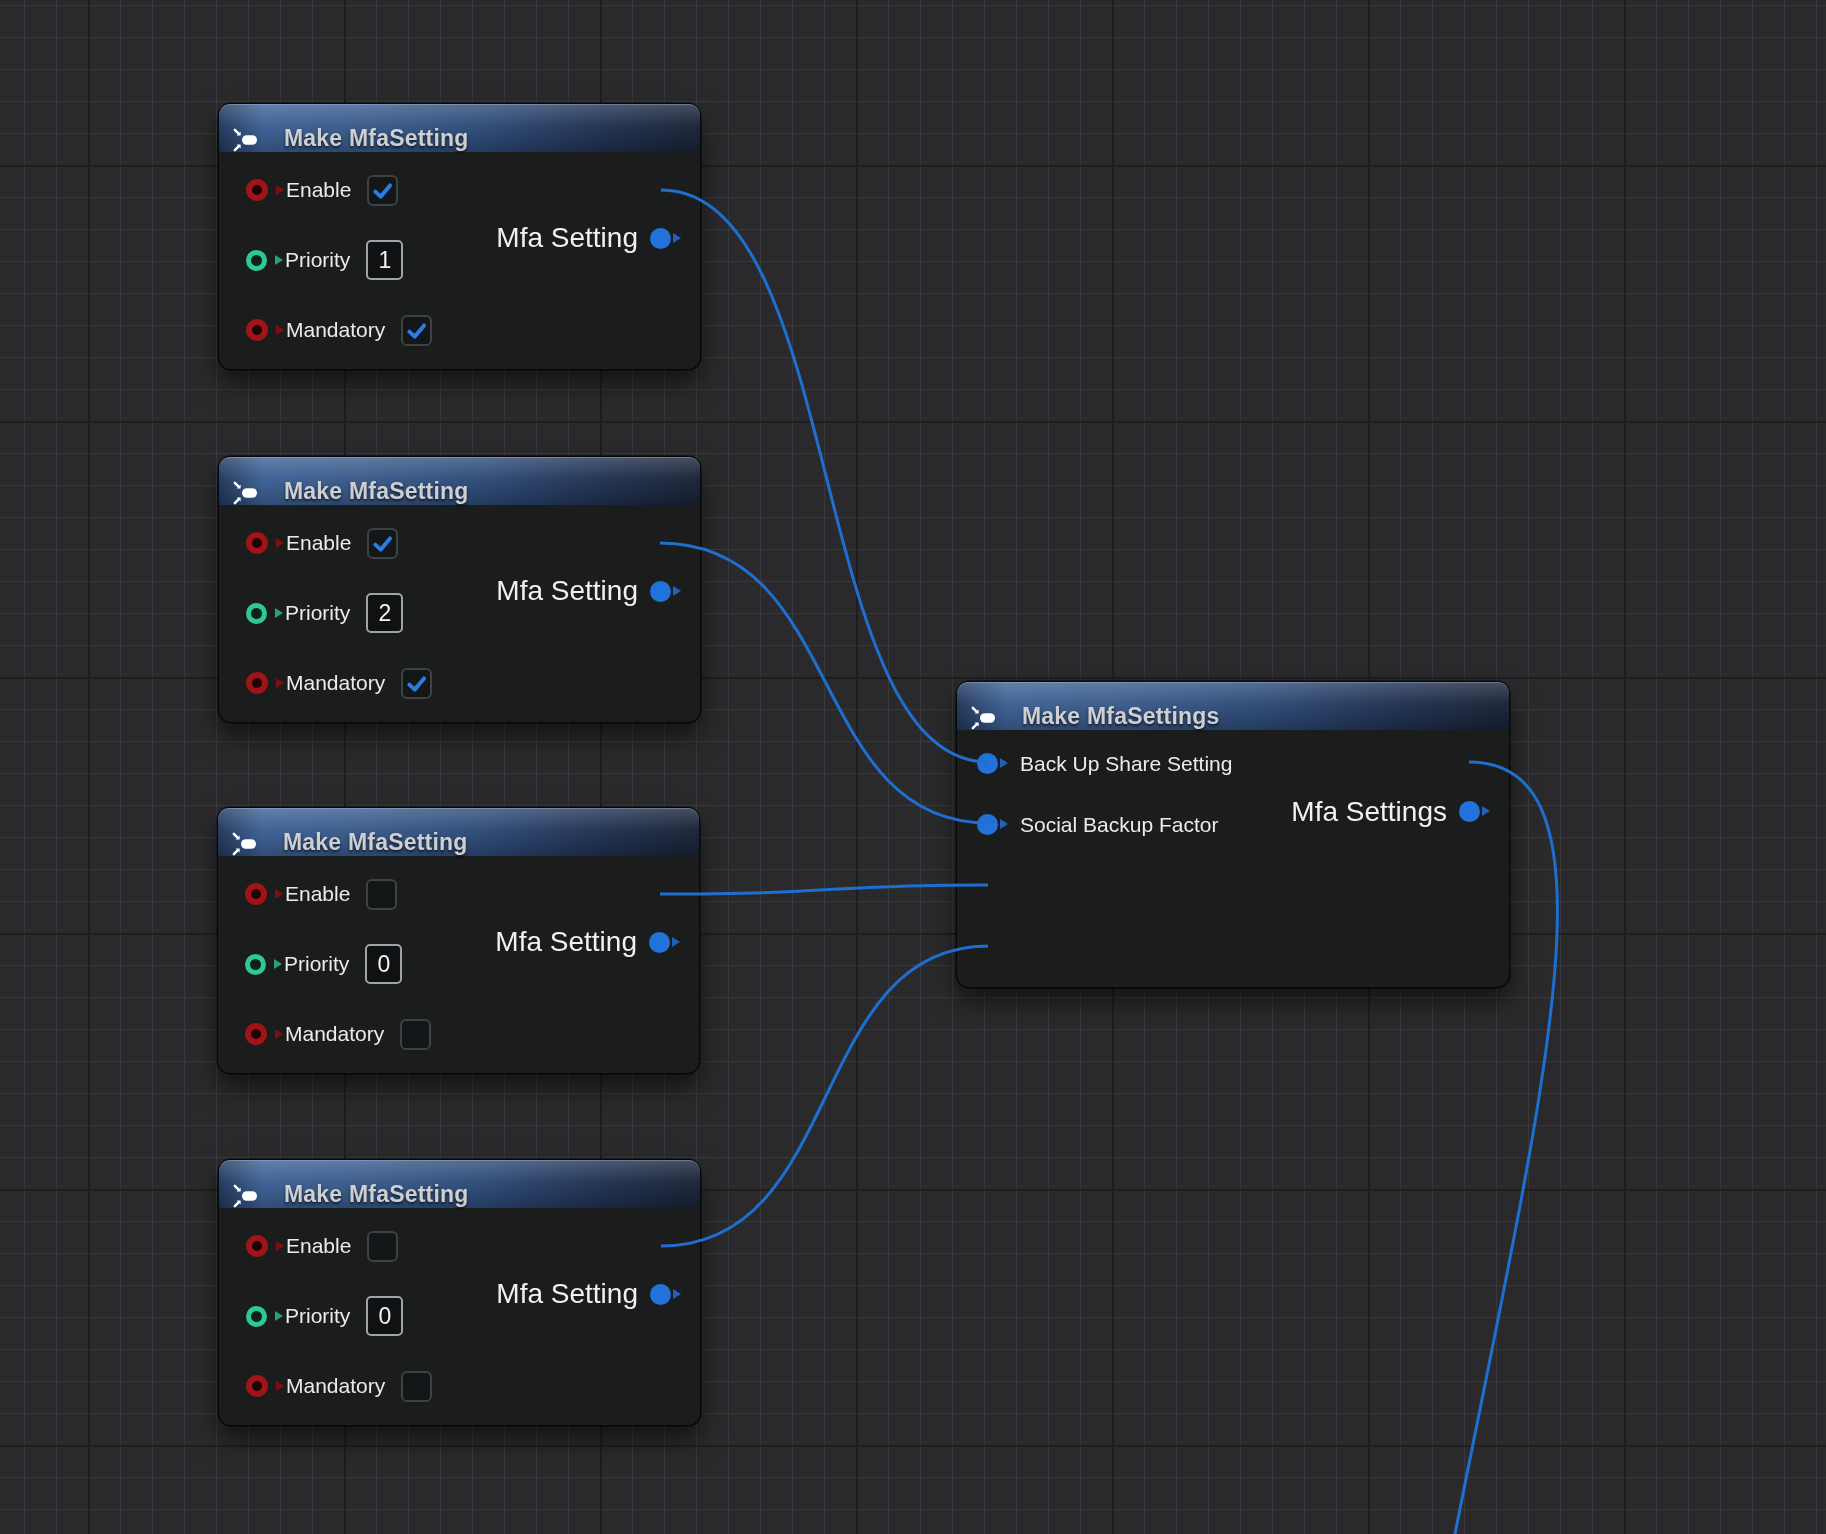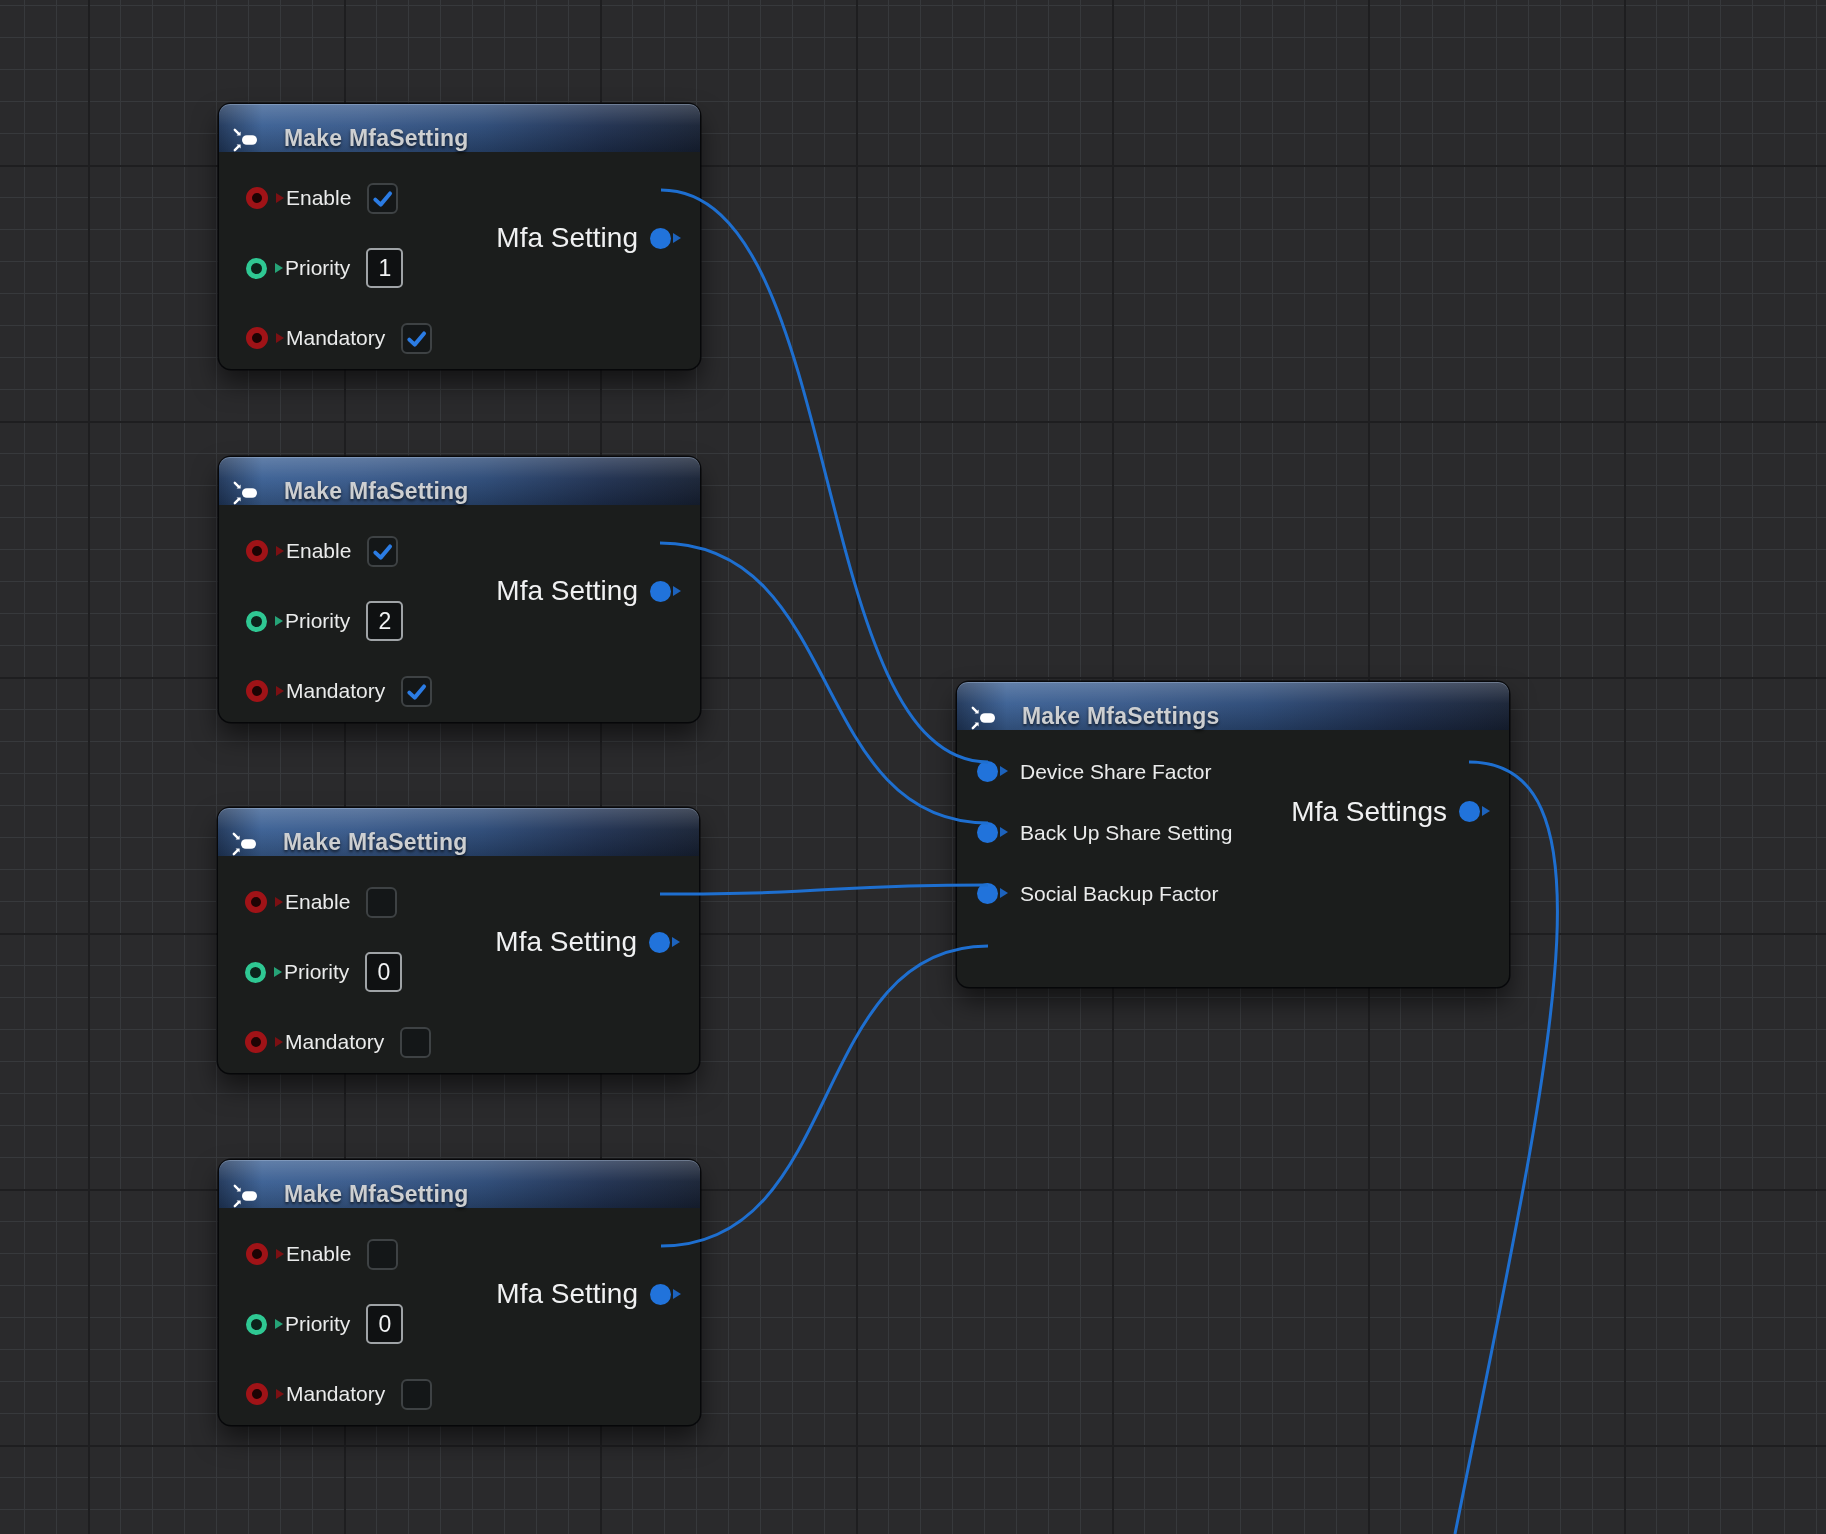--- a/index.html
+++ b/index.html
@@ -22,21 +22,21 @@
   .node-header{
     height:48px;border-radius:11px 11px 0 0;display:flex;align-items:flex-end;
     padding:0 14px;gap:25px;
     background:
       linear-gradient(180deg, rgba(255,255,255,.20), rgba(255,255,255,.03) 45%, rgba(0,0,0,.20)),
       linear-gradient(90deg,#20375a 0%,#3b6094 9%,#38598a 30%,#2c4a77 55%,#1f3050 80%,#182235 100%);
     box-shadow:inset 0 1px 0 rgba(180,200,225,.35);
   }
   .node-title{font-size:23px;font-weight:bold;color:#cdcfd1;text-shadow:0 2px 3px rgba(0,0,0,.65);letter-spacing:.2px;white-space:nowrap;}
   .hicon{flex:none;}
-  .node-body{position:relative;padding-top:11px;padding-bottom:4px;}
+  .node-body{position:relative;padding-top:3px;padding-bottom:4px;}
   .row{display:flex;align-items:center;}
   .n34 .row{height:70px;padding-left:27px;}
   .n5  .row{height:61px;padding-left:20px;}
   .pin{border-radius:50%;position:relative;flex:none;box-sizing:content-box;}
   .pin::after{content:"";position:absolute;border-top:5.5px solid transparent;border-bottom:5.5px solid transparent;border-left:8px solid currentColor;}
   .pin.bool{width:10px;height:10px;background:#1d0404;border:6px solid #a01317;color:#7c1013;}
   .pin.bool::after{left:24px;top:-.5px;}
   .pin.int{width:11px;height:11px;background:#0c231b;border:5.5px solid #2fc893;color:#26a377;}
   .pin.int::after{left:24px;top:0;}
   .pin.struct{width:21px;height:21px;background:#2173db;border:none;color:#1d63bd;}
@@ -242,24 +242,20 @@
         <path d="M1.8,1.8 L5.6,5.6" stroke="#ffffff" stroke-width="2.4" stroke-linecap="round"></path>
         <polygon points="7.6,7.6 7.6,3.6 3.6,7.6" fill="#ffffff"></polygon>
         <path d="M1.8,22.2 L5.6,18.4" stroke="#ffffff" stroke-width="2.4" stroke-linecap="round"></path>
         <polygon points="7.6,16.4 3.6,16.4 7.6,20.4" fill="#ffffff"></polygon>
       </svg>
       <span class="node-title">Make MfaSettings</span>
     </div>
     <div class="node-body">
       <div class="row">
         <span class="pin struct"></span>
-        <span class="row-label">Device Share Factor</span>
-      </div>
-      <div class="row">
-        <span class="pin struct"></span>
         <span class="row-label">Back Up Share Setting</span>
       </div>
       <div class="row">
         <span class="pin struct"></span>
         <span class="row-label">Social Backup Factor</span>
       </div>
       <div class="out-row">
         <span class="out-label">Mfa Settings</span>
         <span class="pin struct"></span>
       </div>

